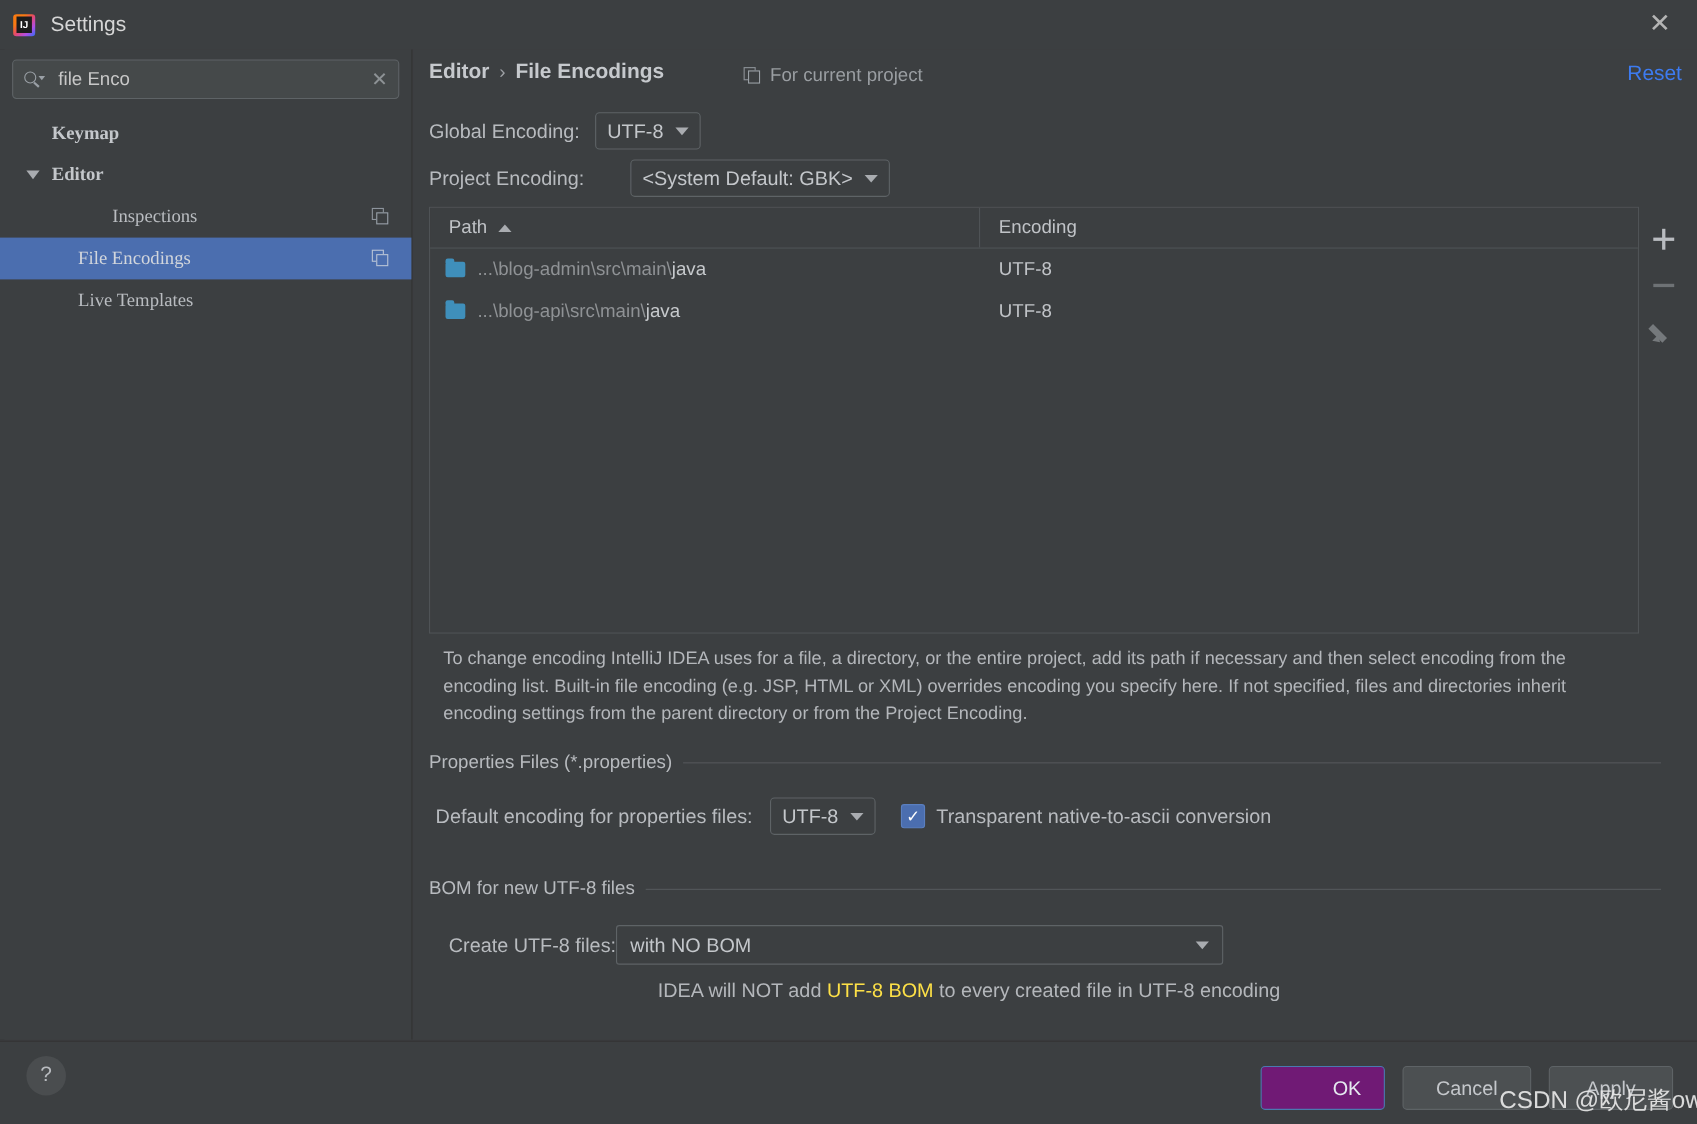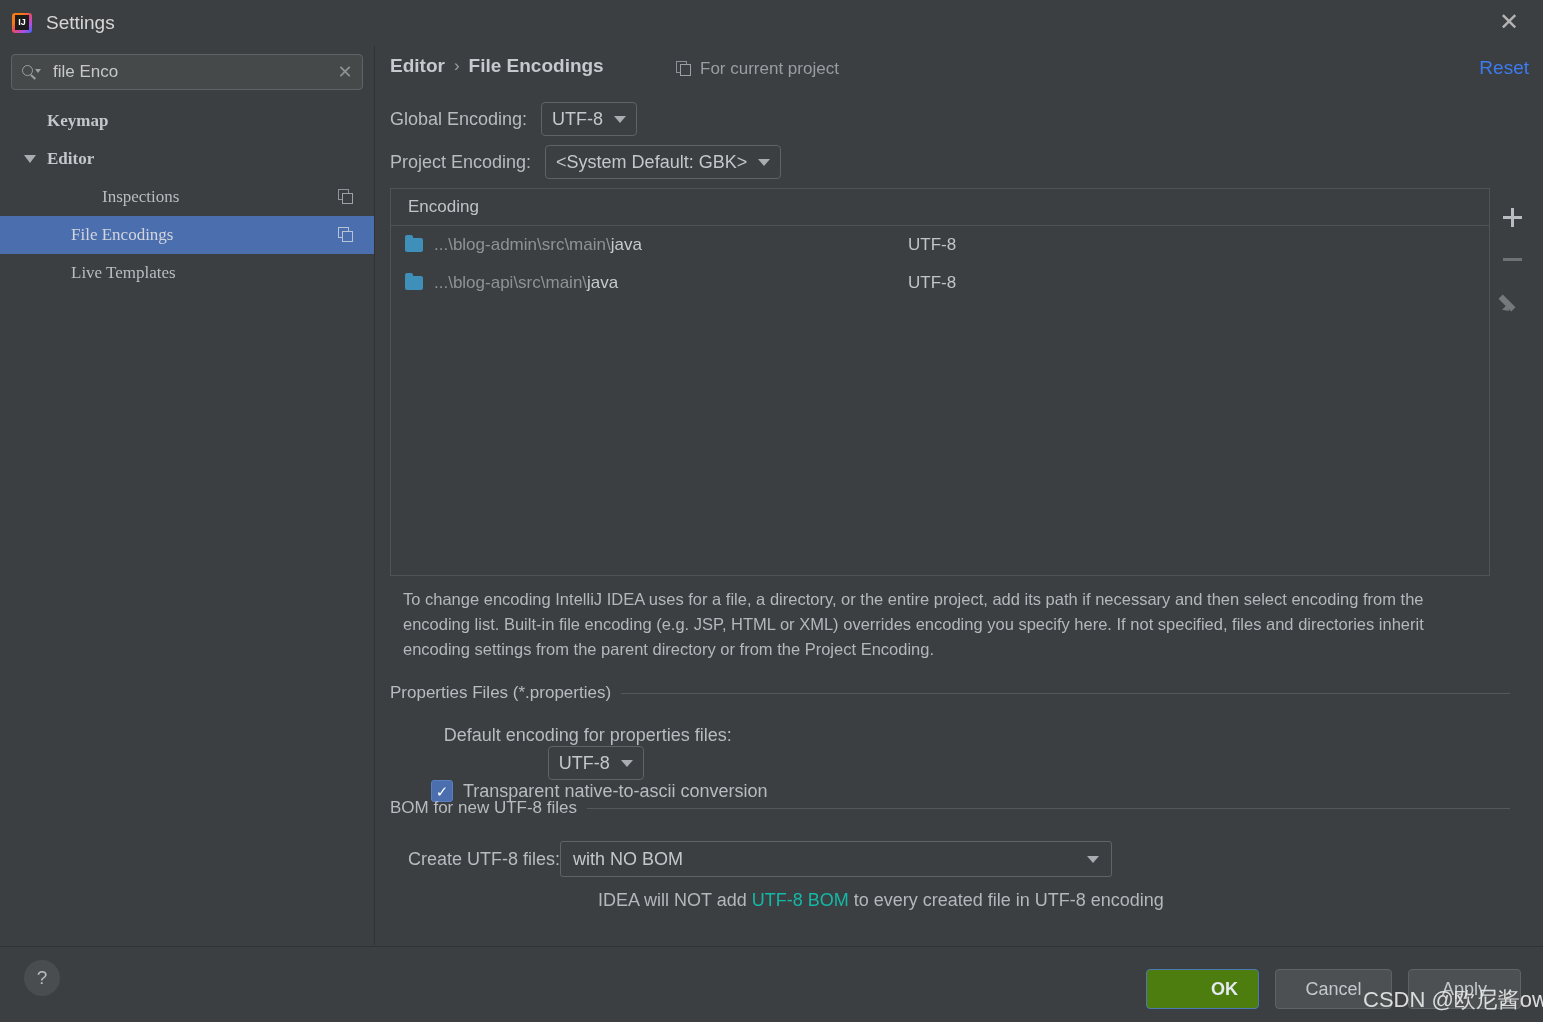--- a/index.html
+++ b/index.html
@@ -319,21 +319,21 @@
   .wide-combo .arrow {
     width: 0; height: 0;
     border-left: 6px solid transparent;
     border-right: 6px solid transparent;
     border-top: 7px solid #a9acb0;
   }
   .bom-note {
     position: absolute; left: 222px; top: 845px;
     font-size: 18px; color: #b4b7bb;
   }
-  .bom-link { color: #14b8a6; cursor: pointer; }
+  .bom-link { color: #fde047; cursor: pointer; }
 
   
   .footer {
     position: absolute; left: 0; top: 946px;
     width: 1543px; height: 76px;
     background: #3c3f41;
     border-top: 1px solid #323232;
   }
   .help-btn {
     position: absolute; left: 24px; top: 13px;
@@ -343,22 +343,22 @@
     color: #b9bcc0; font-size: 19px; cursor: pointer;
   }
   .btn {
     position: absolute; top: 22px;
     height: 40px; border-radius: 4px;
     display: flex; align-items: center; justify-content: center;
     font-size: 18px; cursor: pointer;
   }
   .btn-ok {
     left: 1146px; width: 113px;
-    background: #4d7c0f; border: 1px solid #4a7ab0;
-    color: #e5eaf0; font-weight: bold; padding-left: 44px;
+    background: #701a75; border: 1px solid #4a7ab0;
+    color: #e5eaf0; font-weight: normal; padding-left: 44px;
   }
   .btn-cancel {
     left: 1275px; width: 117px;
     background: #4c5052; border: 1px solid #5e6366; color: #c4c7cb;
   }
   .btn-apply {
     left: 1408px; width: 113px;
     background: #4c5052; border: 1px solid #5e6366; color: #c4c7cb;
   }
   .watermark {
@@ -450,30 +450,34 @@
     <div class="reset-link">Reset</div>
 
     <div class="row-field" style="left:14px; top:57px;">
       <span class="field-label">Global Encoding:</span>
       <span class="combo" style="margin-left:14px;">
         <span>UTF-8</span>
         <span class="arrow"></span>
       </span>
     </div>
 
-    <div class="row-field" style="left:14px; top:100px;">
+    <div class="row-field" style="left:14px; top:100px;gap:28px;">
       <span class="field-label">Project Encoding:</span>
       <span class="combo" style="margin-left:14px;">
         <span>&lt;System Default: GBK&gt;</span>
         <span class="arrow"></span>
       </span>
     </div>
 
     <div class="table-area">
       <div class="thead">
+        <div class="th path">
+          <span>Path</span>
+          <span class="sort-asc"></span>
+        </div>
         <div class="th enc">
           <span>Encoding</span>
         </div>
       </div>
 
       <div class="trow">
         <div class="td-path">
           <span class="folder-ic"></span>
           <span class="path-dim">...\blog-admin\src\main\</span>
             <span class="path-lit">java</span>
@@ -506,21 +510,21 @@
         </div>
     </div>
 
     <div class="desc">To change encoding IntelliJ IDEA uses for a file, a directory, or the entire project, add its path if necessary and then select encoding from the encoding list. Built-in file encoding (e.g. JSP, HTML or XML) overrides encoding you specify here. If not specified, files and directories inherit encoding settings from the parent directory or from the Project Encoding.</div>
 
     <div class="section-head" style="top:638px;">
       <span class="section-title">Properties Files (*.properties)</span>
       <span class="section-rule"></span>
     </div>
 
-    <div class="row-field" style="left:32px; top:680px;flex-direction:column;">
+    <div class="row-field" style="left:20px; top:680px;">
       <span class="field-label">Default encoding for properties files:</span>
       <span class="combo" style="margin-left:16px;">
         <span>UTF-8</span>
         <span class="arrow"></span>
       </span>
       <span class="checkbox-wrap" style="margin-left:23px;">
         <span class="checkbox">
             <span>✓</span>
           </span>
         <span class="checkbox-label">Transparent native-to-ascii conversion</span>

